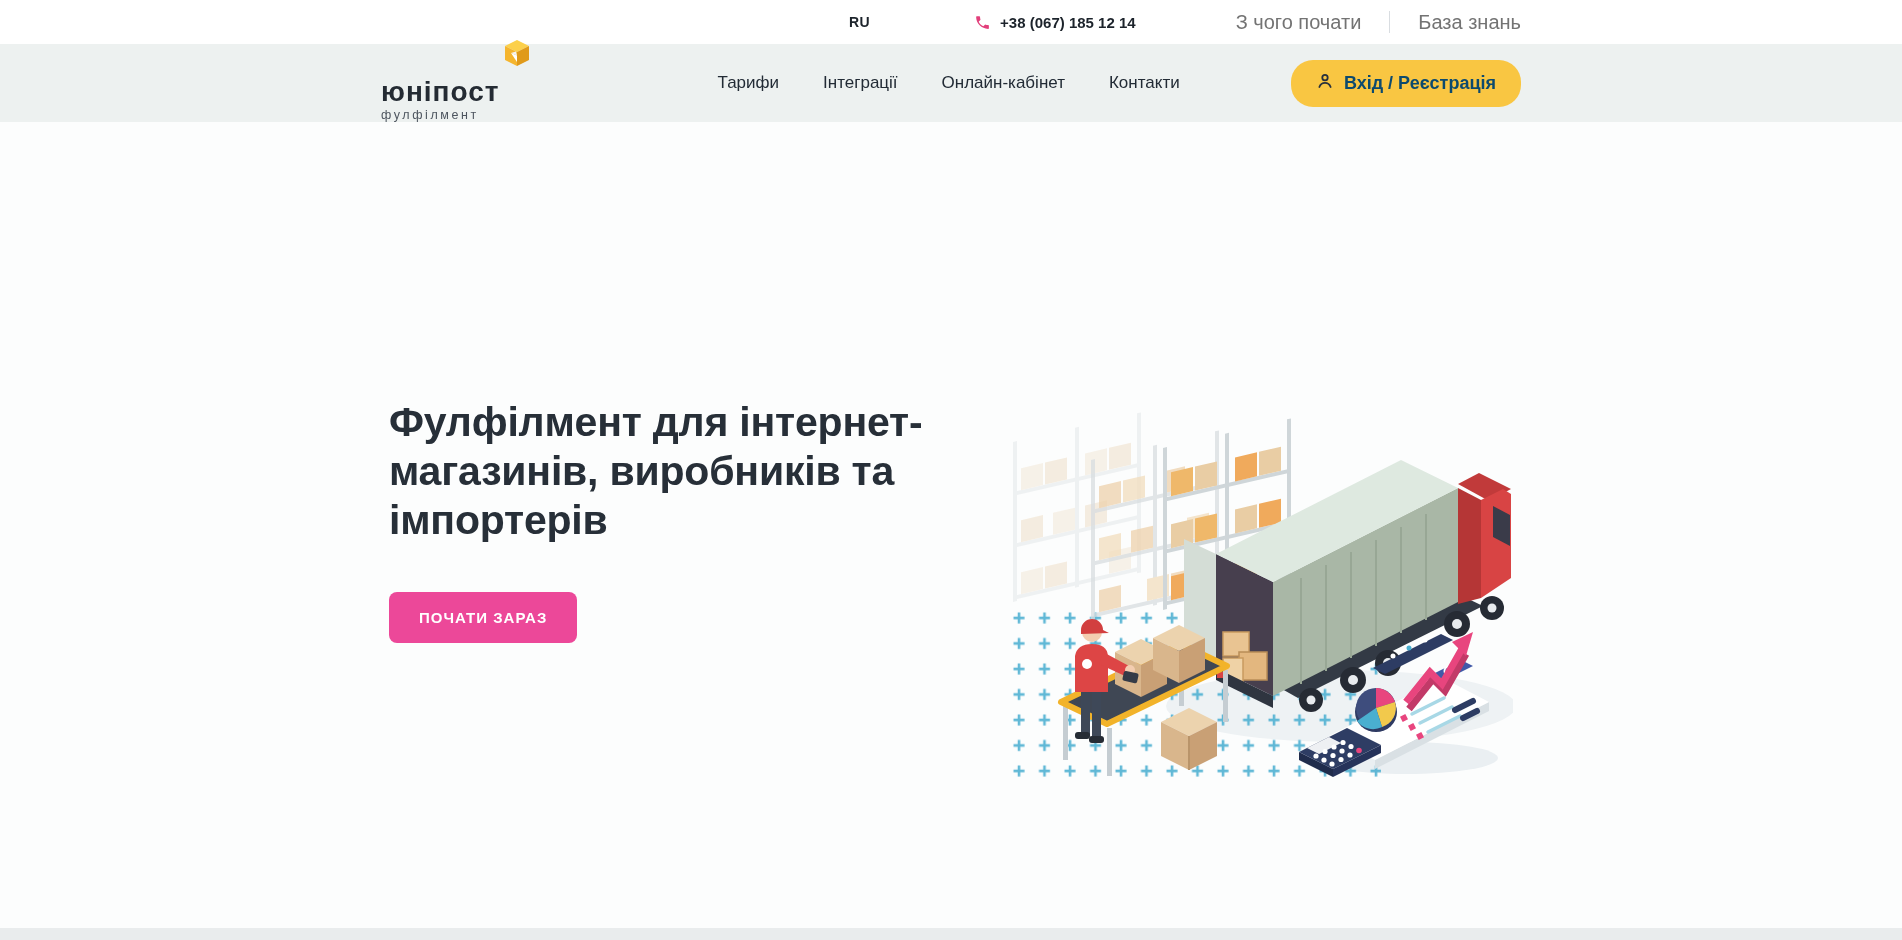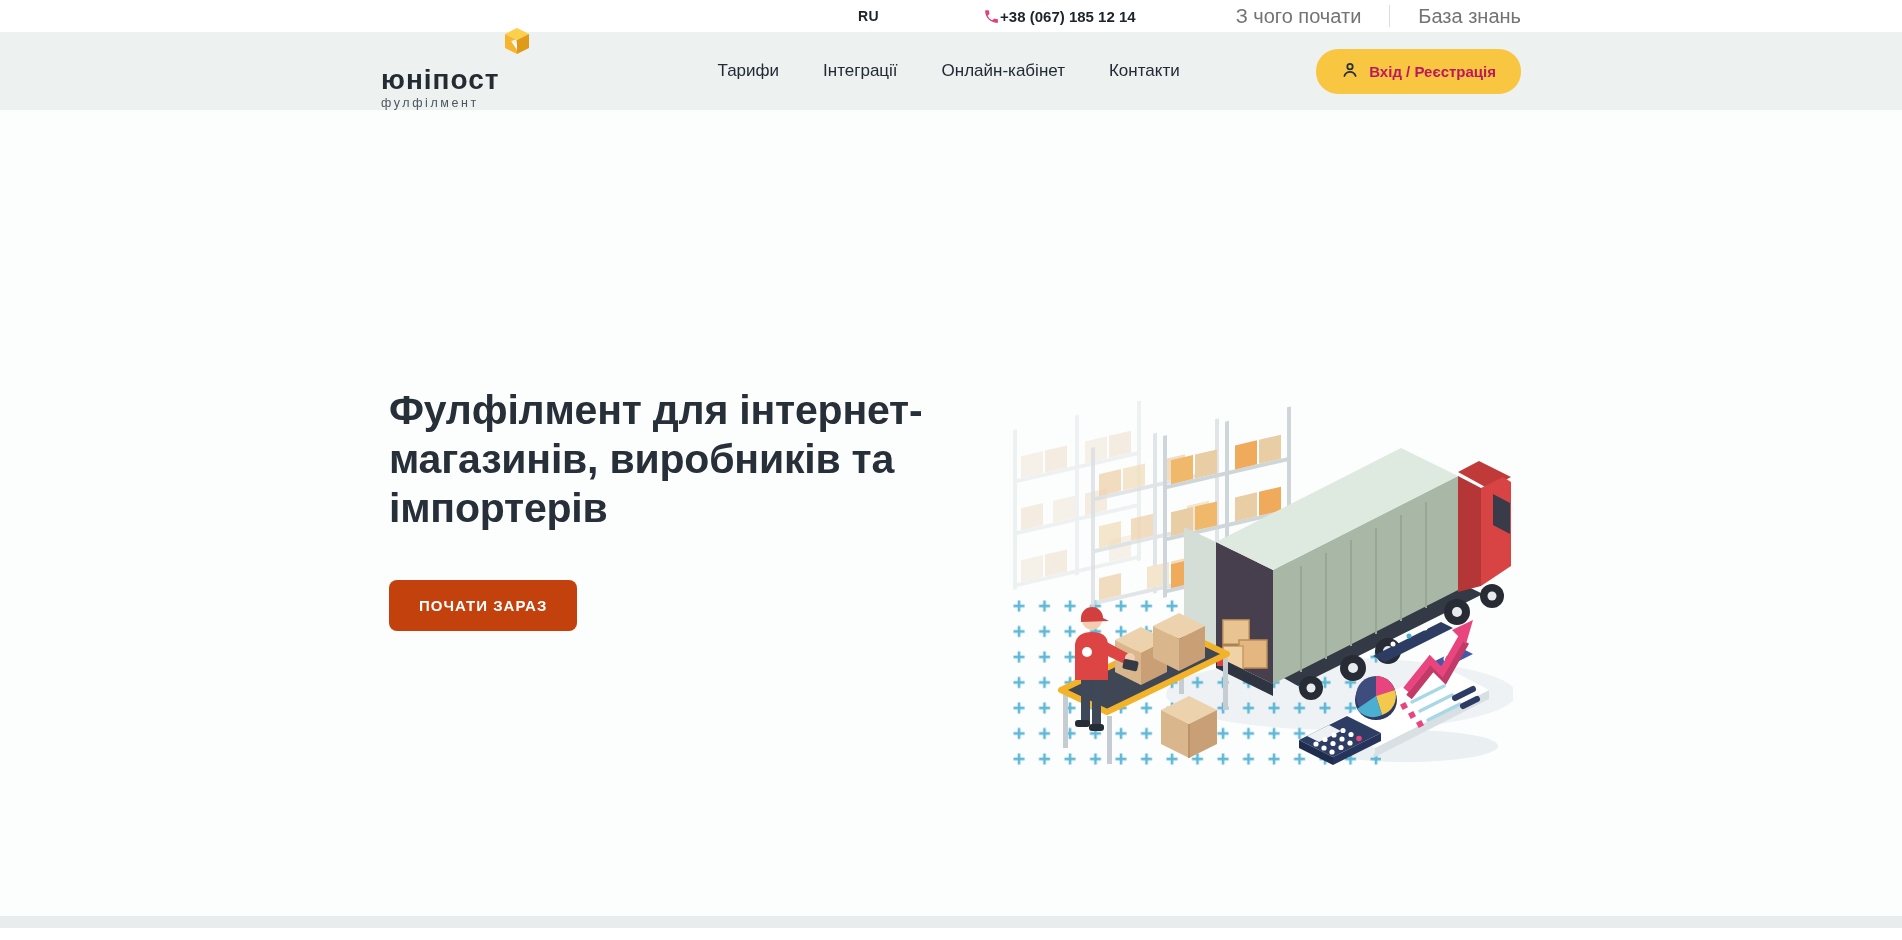--- a/index.html
+++ b/index.html
@@ -5,28 +5,28 @@
   * { box-sizing: border-box; margin: 0; padding: 0; }
   html,body { width:100%; }
   body {
     font-family: "Liberation Sans", "DejaVu Sans", sans-serif;
     background:#ffffff;
     color:#1e252d;
   }
   .page { width:1902px; height:940px; margin:0 auto; overflow:hidden; background:#fff; }
 
   
-  .topbar { height:32px; background:#ffffff; }
+  .topbar { height:44px; background:#ffffff; }
   .topbar-inner {
     width:1140px; height:100%; margin:0 auto;
     display:flex; align-items:center; justify-content:flex-end;
     font-size:14px; color:#1c232b;
   }
   .lang-toggle { font-weight:700; letter-spacing:.4px; margin-right:104px; cursor:pointer; }
-  .phone-link { display:flex; align-items:flex-start; font-weight:600; font-size:15px; margin-right:100px; cursor:pointer; text-decoration:none; color:#1c232b; }
+  .phone-link { display:flex; align-items:flex-start; gap:9px; font-weight:600; font-size:15px; margin-right:100px; cursor:pointer; text-decoration:none; color:#1c232b; }
   .phone-icon svg { display:block; }
   .topbar-link { cursor:pointer; color:#737373; font-size:20px; }
   .topbar-divider { width:1px; height:22px; background:#d9dde1; margin:0 28px; }
 
   
   .header { height:78px; background:#edf1f0; }
   .header-inner {
     width:1140px; height:100%; margin:0 auto;
     display:flex; align-items:center;
   }
@@ -34,40 +34,40 @@
   .logo-text { display:flex; flex-direction:column; }
   .logo-name { font-size:28px; font-weight:800; color:#242b33; letter-spacing:1px; line-height:1;margin-top:33px; }
   .logo-tagline { font-size:12.5px; color:#4d555f; letter-spacing:2.6px; margin-top:2px; }
   .logo-cube { margin-left:4px; margin-top:-6px; }
   .nav { display:flex; align-items:center; gap:44px; margin-left:188px; }
   .nav-item { font-size:17px; color:#222b35; cursor:pointer; white-space:nowrap; }
   .login-btn {
     margin-left:auto;
     display:inline-flex; align-items:center; gap:10px;
     background:#f9c642; border:none; border-radius:22px;
-    padding:12px 25px; font-size:15px; font-weight:700; color:#be185d;
+    padding:12px 25px; font-size:18px; font-weight:700; color:#0c4a6e;
     font-family:inherit; cursor:pointer;
   }
 
   
   .hero { position:relative; height:806px; background:#fcfdfd; }
   .hero-inner { position:relative; width:1140px; height:100%; margin:0 auto; }
   .hero-copy { position:absolute; left:8px; top:276px; width:690px; }
   .hero-title {
     font-size:41px; line-height:1.2; font-weight:800; color:#272f38;
     letter-spacing:-0.2px;
   }
   .hero-subtitle {
     margin-top:52px; width:590px;
     font-size:19px; line-height:1.65; color:#3a424c;
   }
   .cta-btn {
     margin-top:46px;
     display:inline-flex; align-items:center; justify-content:center;
-    background:#c2410c; color:#ffffff; border:none; border-radius:8px;
+    background:#ec4899; color:#ffffff; border:none; border-radius:8px;
     padding:17px 30px; font-size:15px; font-weight:700; letter-spacing:1px;
     font-family:inherit; cursor:pointer;
   }
   .hero-art { position:absolute; right:8px; top:284px; width:502px; height:382px; }
 
   .section-edge { height:12px; background:#e9eced; }
 </style>
 </head>
 <body>
 

